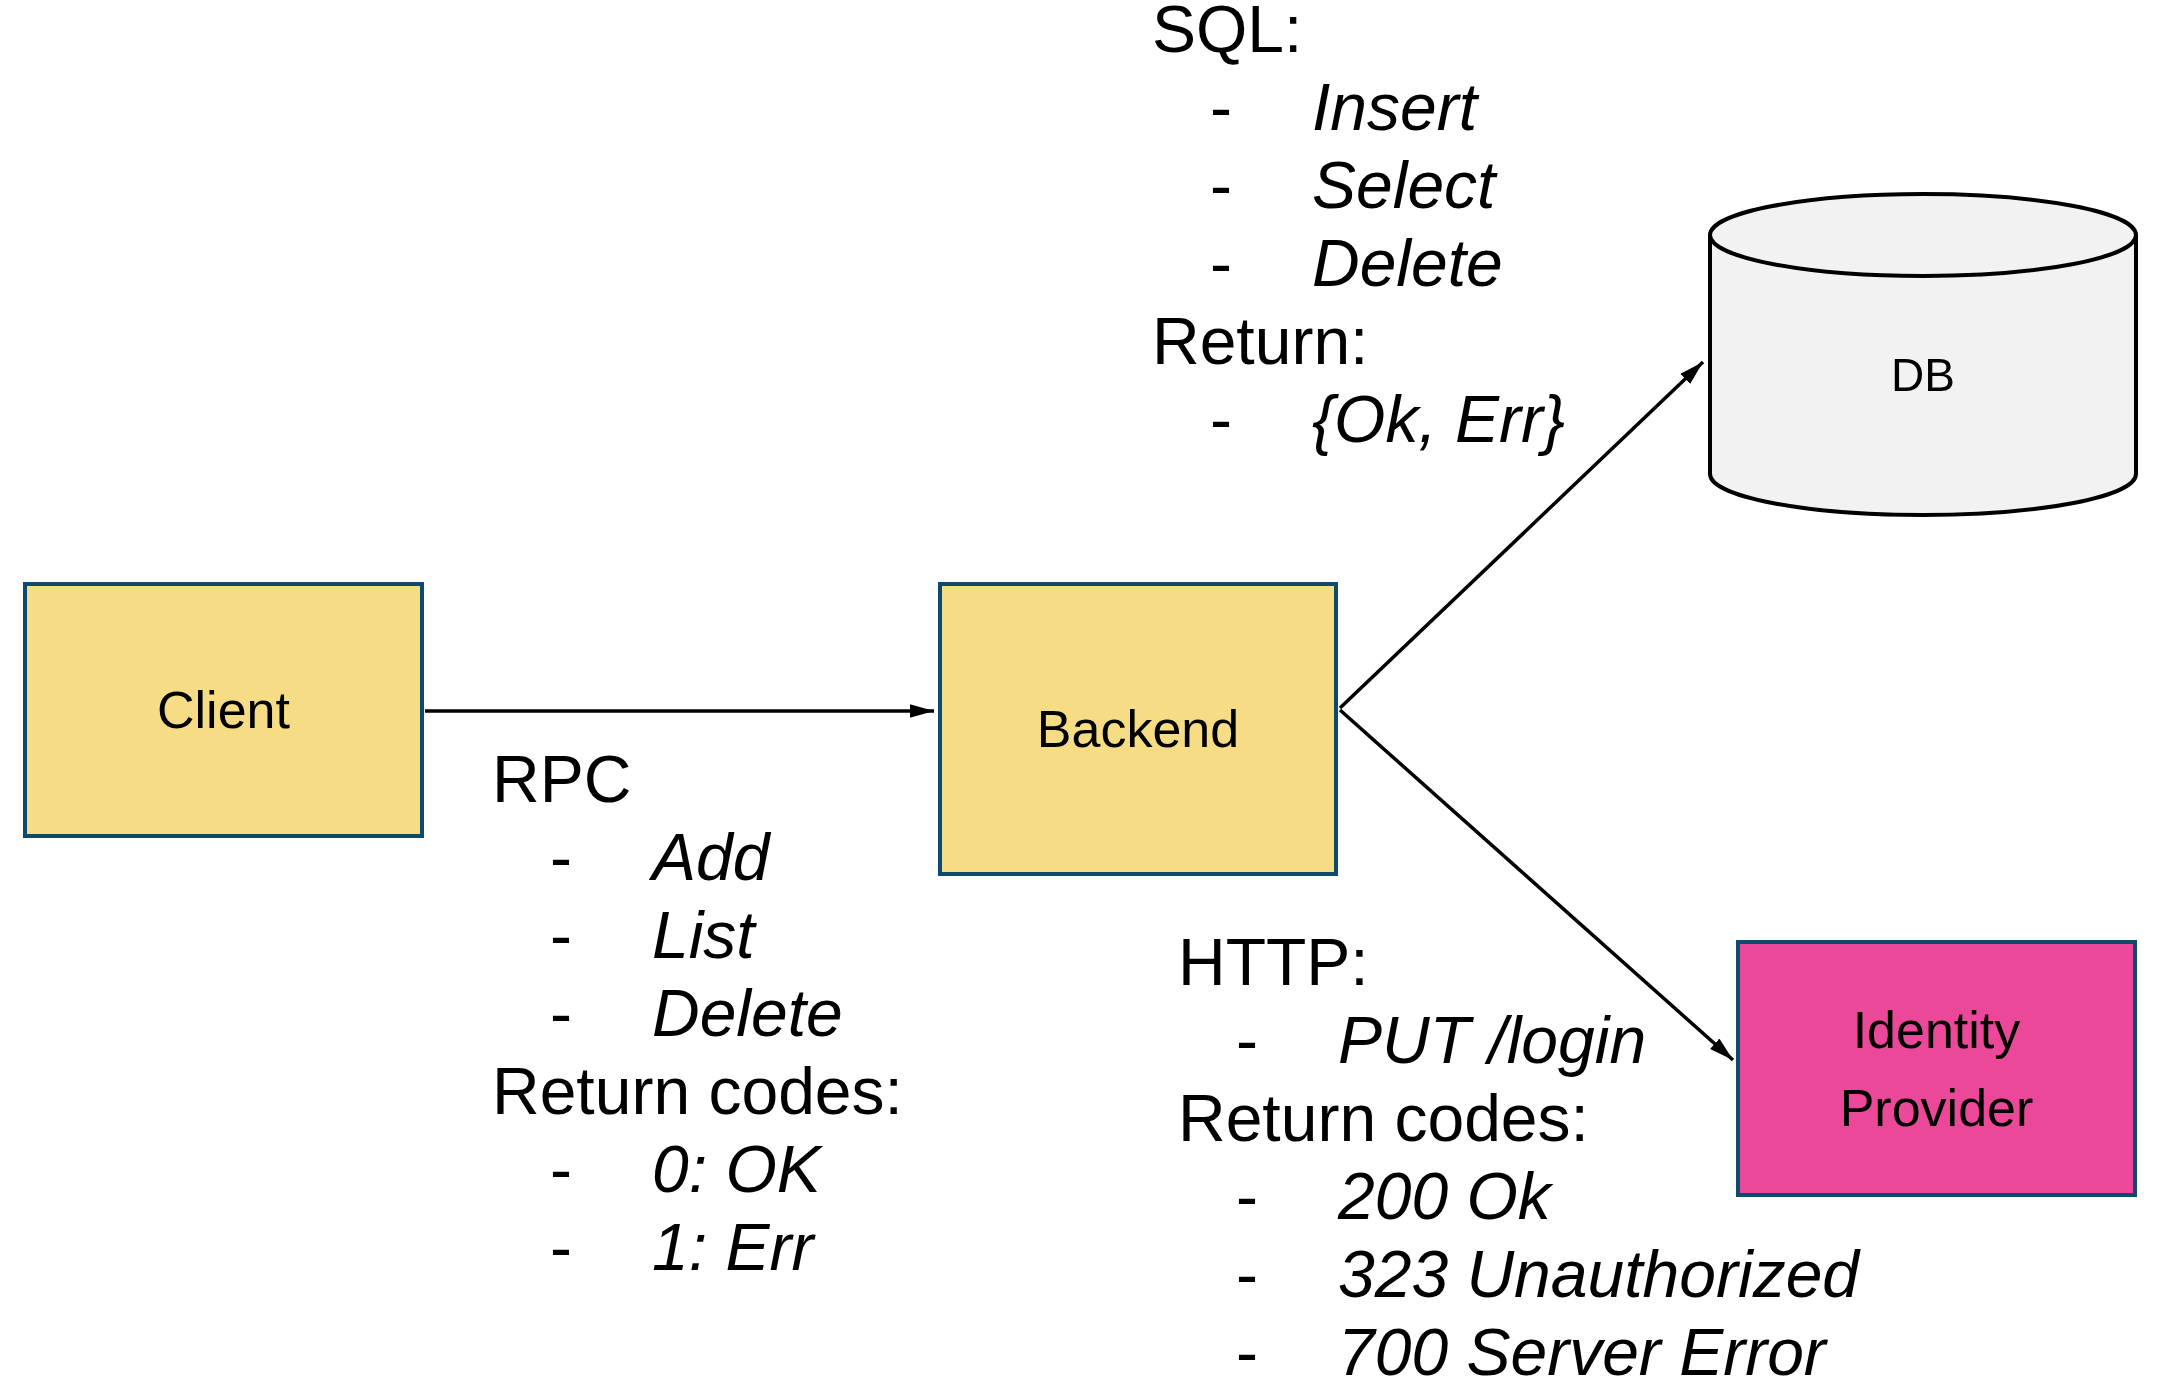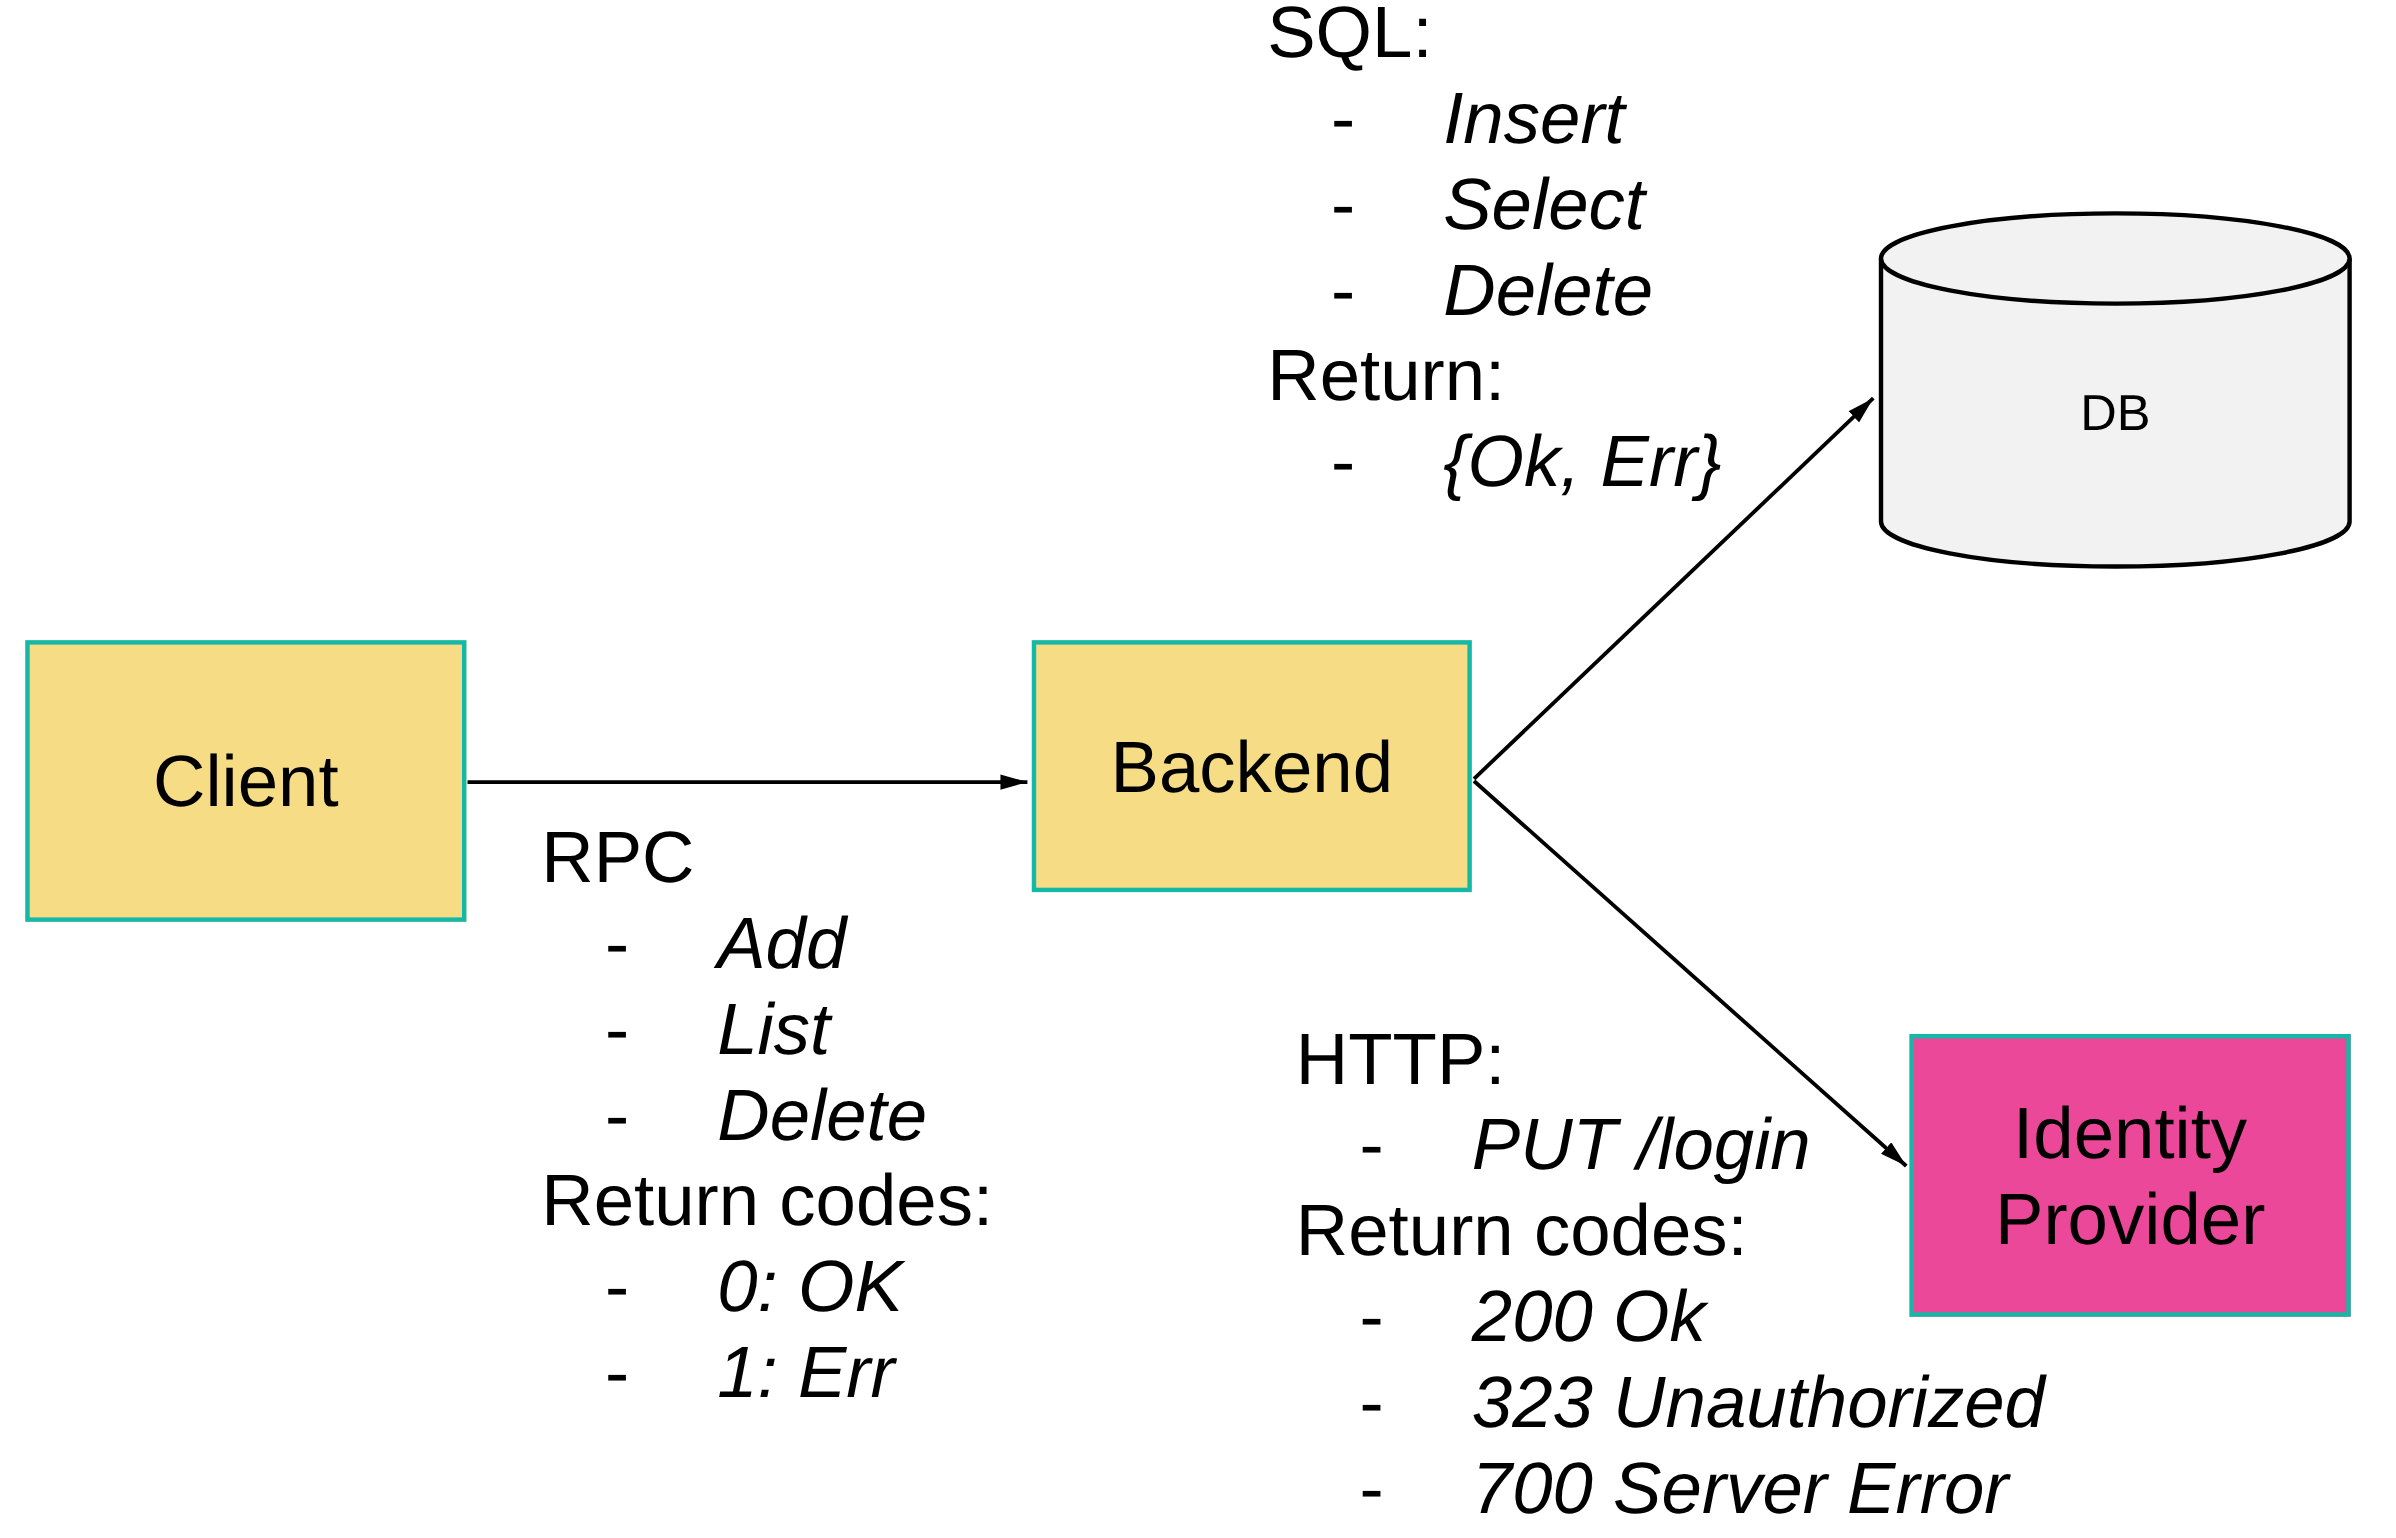--- a/index.html
+++ b/index.html
@@ -19,33 +19,33 @@
   #edges-svg {
     position: absolute;
     left: 0;
     top: 0;
     width: 2178px;
     height: 1398px;
   }
   .node {
     position: absolute;
     box-sizing: border-box;
-    border: 4px solid #14b8a6;
+    border: 4px solid #0c4a6e;
     display: flex;
     align-items: center;
     justify-content: center;
     text-align: center;
-    font-size: 66px;
+    font-size: 52px;
     line-height: 78px;
     white-space: pre-line;
   }
   .node.yellow { background: #f5dc85; }
   .node.gray   { background: #ec4899; }
   .node-client  { left: 23px;   top: 582px; width: 401px; height: 256px; }
-  .node-backend { left: 938px;  top: 582px; width: 400px; height: 229px; }
+  .node-backend { left: 938px;  top: 582px; width: 400px; height: 294px; }
   .node-idp     { left: 1736px; top: 940px; width: 401px; height: 257px; }
   
   .node-db-label {
     position: absolute;
     left: 1710px;
     top: 276px;
     width: 426px;
     height: 198px;
     display: flex;
     align-items: center;

